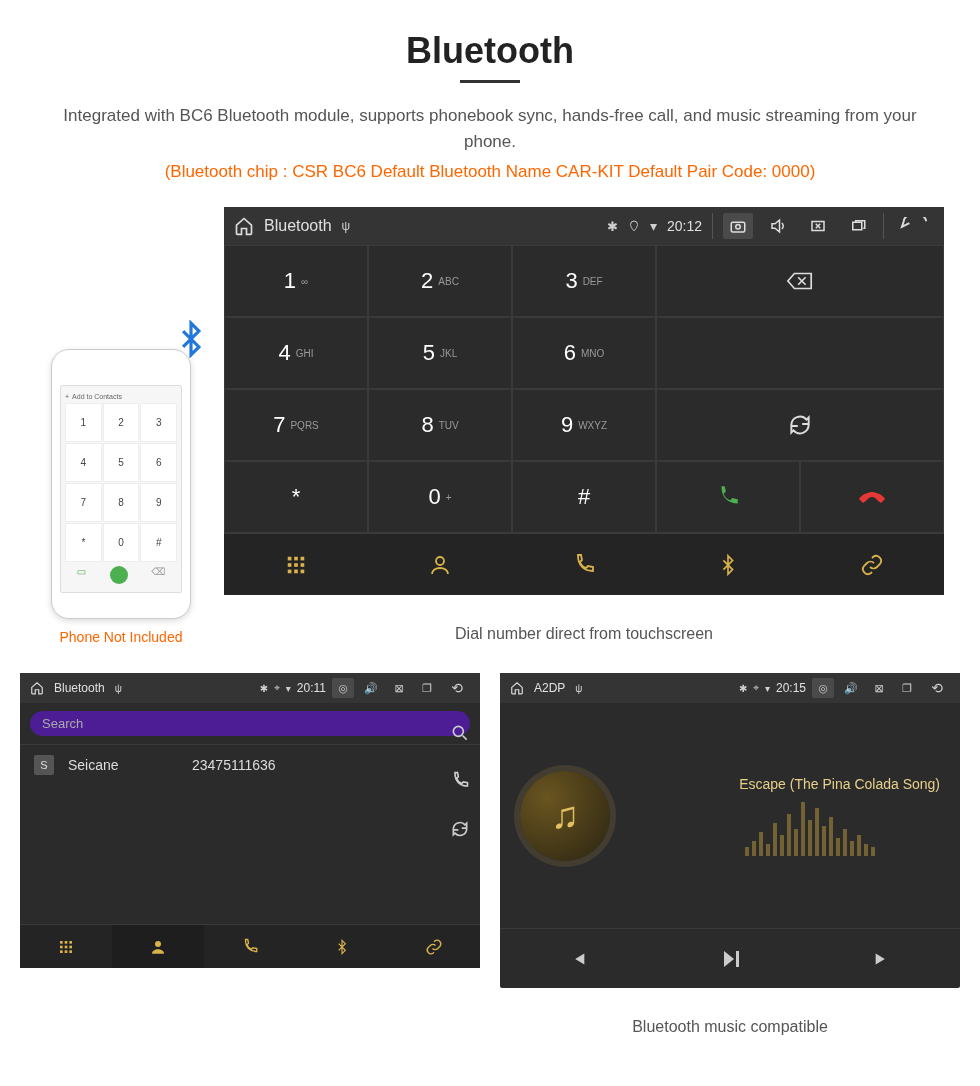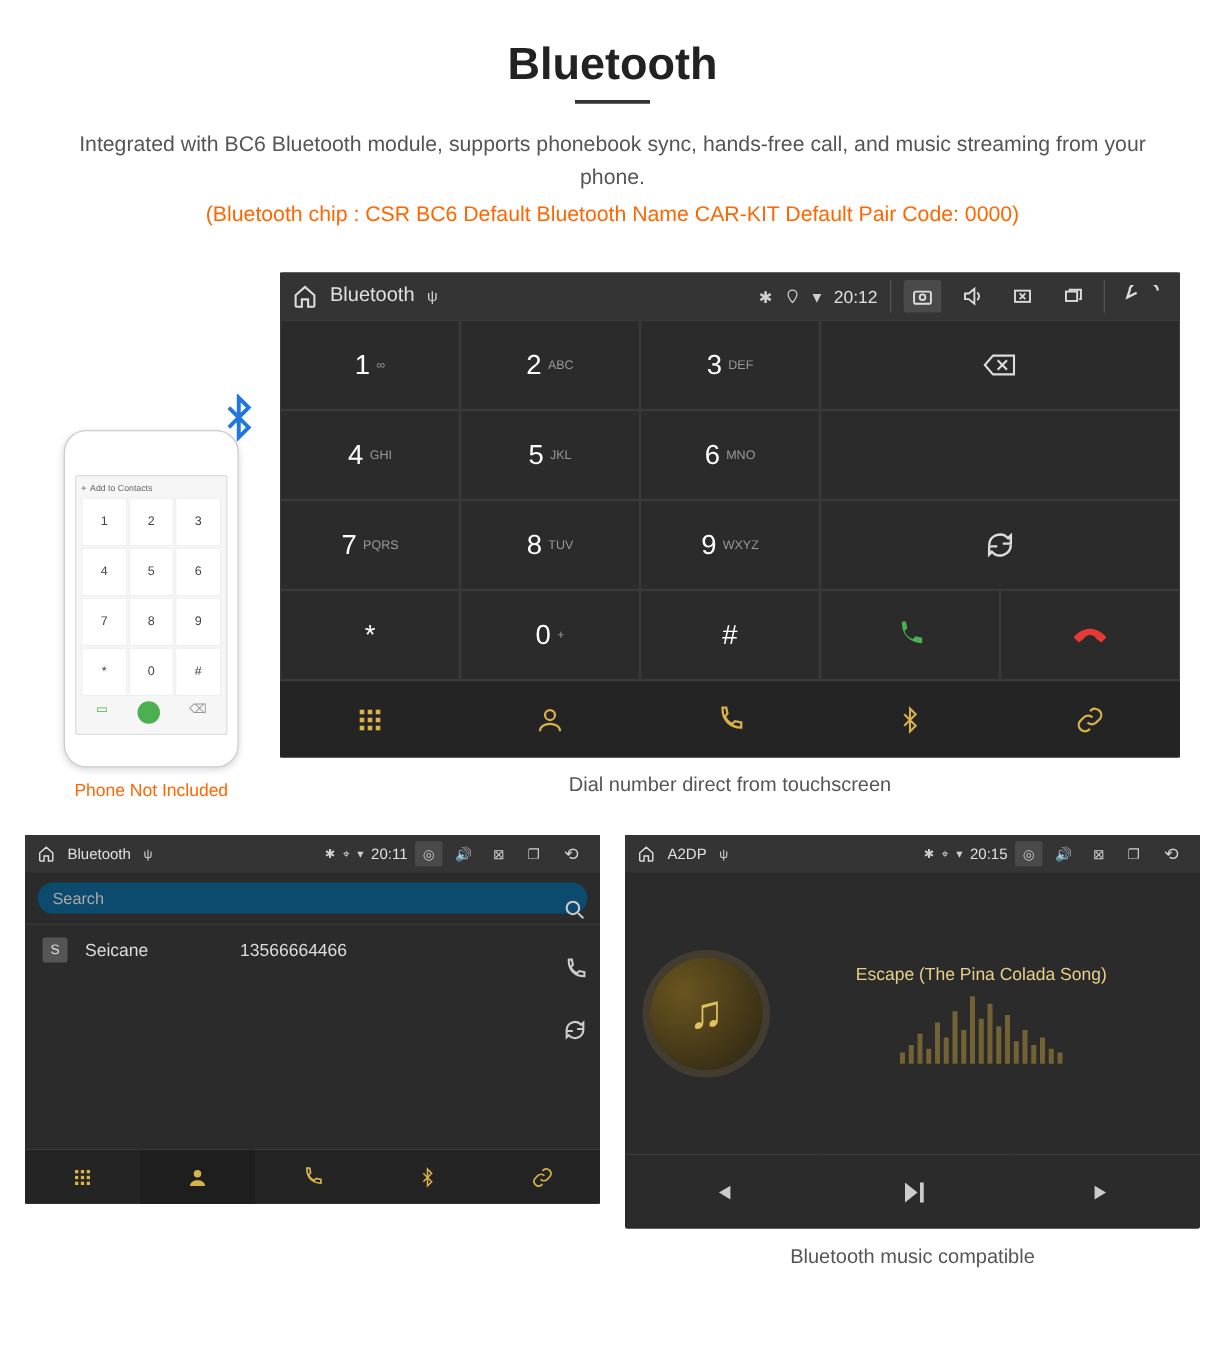--- a/index.html
+++ b/index.html
@@ -1,21 +1,21 @@
 <!DOCTYPE html>
 <html><head>
 <meta charset="utf-8">
 <style>
 * { margin:0; padding:0; box-sizing:border-box; font-family: Arial, Helvetica, sans-serif; }
 body { width:980px; background:#fff; color:#333; }
 .page { padding: 30px 20px; }
 h1 { text-align:center; font-size:36px; font-weight:bold; color:#222; margin-bottom:8px; }
 .underline { width:60px; height:3px; background:#333; margin:0 auto 20px; }
 .desc { text-align:center; font-size:17px; color:#555; line-height:1.5; max-width:880px; margin:0 auto 8px; }
-.specs { text-align:center; font-size:17px; color:#ff6600; margin-bottom:36px; }
+.specs { text-align:center; font-size:17px; color:#ff6600; margin-bottom:25px; }
 .top-row { display:flex; gap:18px; align-items:flex-end; justify-content:center; margin-bottom:28px; }
 .phone-col { width:170px; text-align:center; }
 .phone-mock { width:140px; height:270px; background:#fff; border-radius:18px; border:1px solid #ccc; box-shadow:0 2px 6px rgba(0,0,0,.15); padding:35px 8px 25px; margin:0 auto 10px; position:relative; }
 .phone-screen { width:100%; height:100%; background:#f6f6f6; border:1px solid #ddd; border-radius:2px; padding:4px; display:flex; flex-direction:column; }
 .bt-badge { position:absolute; top:-30px; right:-20px; font-size:30px; color:#2277dd; }
 .phone-top { font-size:7px; color:#666; padding:3px 0; display:flex; align-items:center; gap:3px; }
 .phone-grid { display:grid; grid-template-columns:repeat(3,1fr); flex:1; gap:1px; }
 .phone-key { background:#fff; display:flex; align-items:center; justify-content:center; font-size:10px; color:#444; border:.5px solid #eee; }
 .phone-bot { display:flex; justify-content:space-around; padding:4px 0; }
 .mini-call { width:18px; height:18px; border-radius:50%; background:#4caf50; }
@@ -28,26 +28,26 @@
 .sb-sep { width:1px; height:26px; background:#555; }
 .sb-btn { width:30px; height:26px; display:flex; align-items:center; justify-content:center; color:#cfcfcf; }
 .sb-btn.active { background:#4a4a4a; border-radius:2px; }
 .dialpad { display:grid; grid-template-columns:repeat(5,1fr); }
 .dkey { height:72px; border:1px solid #3a3a3a; display:flex; align-items:center; justify-content:center; gap:5px; }
 .dkey .num { font-size:22px; color:#fff; }
 .dkey .lbl { font-size:10px; color:#999; }
 .dkey.span2 { grid-column:span 2; }
 .bottom-nav { display:grid; grid-template-columns:repeat(5,1fr); height:62px; background:#242424; }
 .bottom-nav .navbtn { display:flex; align-items:center; justify-content:center; color:#d9b24a; border-top:1px solid #3a3a3a; }
-.caption { text-align:center; font-size:16px; color:#555; margin-top:12px; line-height:1.4; }
+.caption { text-align:center; font-size:16px; color:#555; margin-top:28px; line-height:1.4; }
 
 .bottom-row { display:flex; gap:20px; justify-content:center; }
 .panel { width:460px; }
 .search-row { display:flex; align-items:center; gap:8px; padding:8px 10px; }
-.search-box { flex:1; background:#0c4a6e; border-radius:14px; padding:5px 12px; color:#aaa; font-size:13px; }
+.search-box { flex:1; background:#4c1d95; border-radius:14px; padding:5px 12px; color:#aaa; font-size:13px; }
 .contact-row { display:flex; align-items:center; gap:14px; padding:10px 14px; color:#ddd; }
 .contact-badge { width:20px; height:20px; background:#555; font-size:11px; display:flex; align-items:center; justify-content:center; border-radius:2px; }
 .contacts-area { height:180px; border-top:1px solid #3a3a3a; }
 .side-icons { position:absolute; right:10px; top:50px; display:flex; flex-direction:column; gap:28px; }
 .music-area { height:225px; display:flex; flex-direction:column; align-items:center; justify-content:center; gap:14px; }
 .music-circle { width:90px; height:90px; border-radius:50%; background:radial-gradient(circle at 30% 30%, #6a5520, #2a2412); display:flex; align-items:center; justify-content:center; box-shadow:0 0 0 6px rgba(200,170,80,.15); }
 .music-note { font-size:38px; color:#e0c060; }
 .playbar { display:grid; grid-template-columns:repeat(3,1fr); height:60px; }
 .playbar .pbtn { display:flex; align-items:center; justify-content:center; color:#ccc; font-size:20px; border-top:1px solid #3a3a3a; }
 .song-title { color:#e6d08a; font-size:14px; }
@@ -287,21 +287,21 @@
             <span class="sb-btn" style="width:26px;font-size:14px">⟲</span>
           </div>
         </div>
         <div class="search-row">
           <div class="search-box">Search</div>
         </div>
         <div class="contacts-area">
           <div class="contact-row">
             <span class="contact-badge">S</span>
             <span style="width:110px">Seicane</span>
-            <span>13566664466</span>
+            <span>23475111636</span>
           </div>
         </div>
         <div class="side-icons">
           <span>
               <svg width="20" height="20" viewBox="0 0 24 24" fill="none" stroke="#ccc" stroke-width="2">
                 <circle cx="10" cy="10" r="6"></circle>
                 <path d="M20 20l-5-5"></path>
               </svg>
             </span>
           <span>
@@ -376,21 +376,21 @@
             <span class="sb-btn" style="width:22px;font-size:11px">⊠</span>
             <span class="sb-btn" style="width:22px;font-size:11px">❐</span>
             <span class="sb-btn" style="width:26px;font-size:14px">⟲</span>
           </div>
         </div>
         <div class="music-area">
           <div style="display:flex;align-items:center;gap:20px;width:100%;padding:0 20px">
             <div class="music-circle">
               <span class="music-note">♫</span>
             </div>
-            <div style="flex:1;display:flex;flex-direction:column;align-items:center;gap:4px">
+            <div style="flex:1;display:flex;flex-direction:column;align-items:flex-end;gap:4px">
               <div class="song-title">Escape (The Pina Colada Song)</div>
               <div class="viz">
                 <span style="height:15%"></span>
                   <span style="height:25%"></span>
                   <span style="height:40%"></span>
                   <span style="height:20%"></span>
                   <span style="height:55%"></span>
                   <span style="height:35%"></span>
                   <span style="height:70%"></span>
                   <span style="height:45%"></span>

